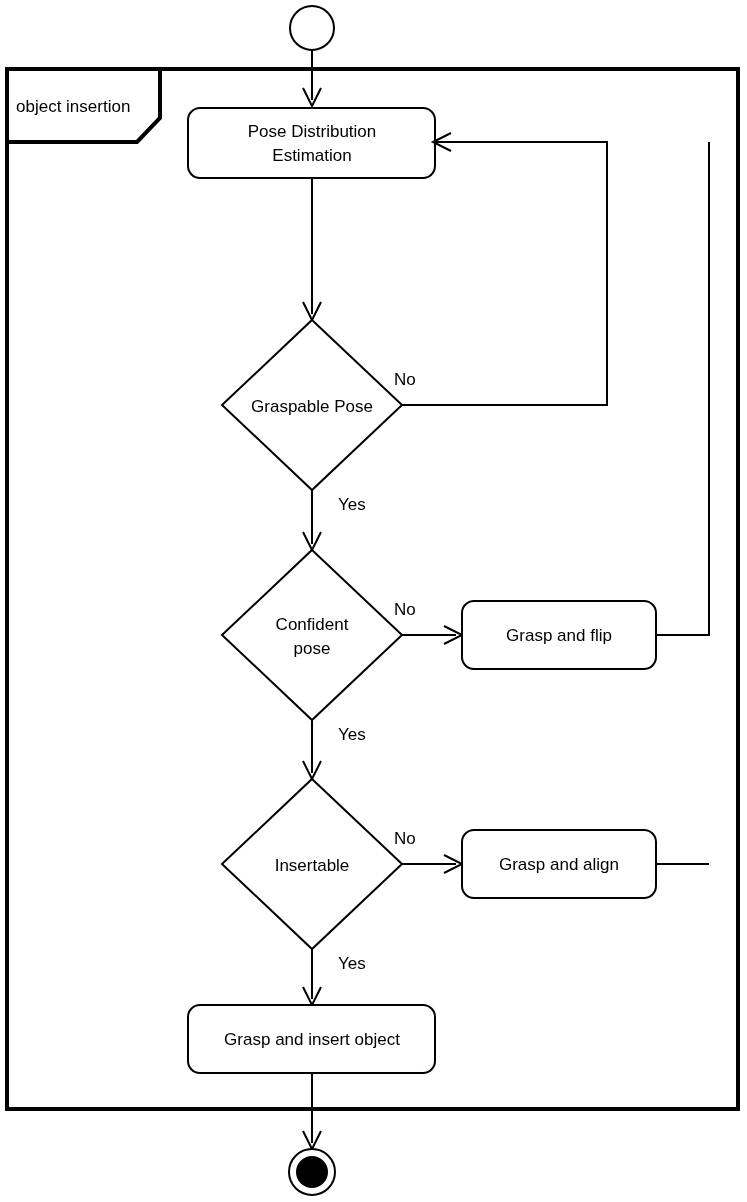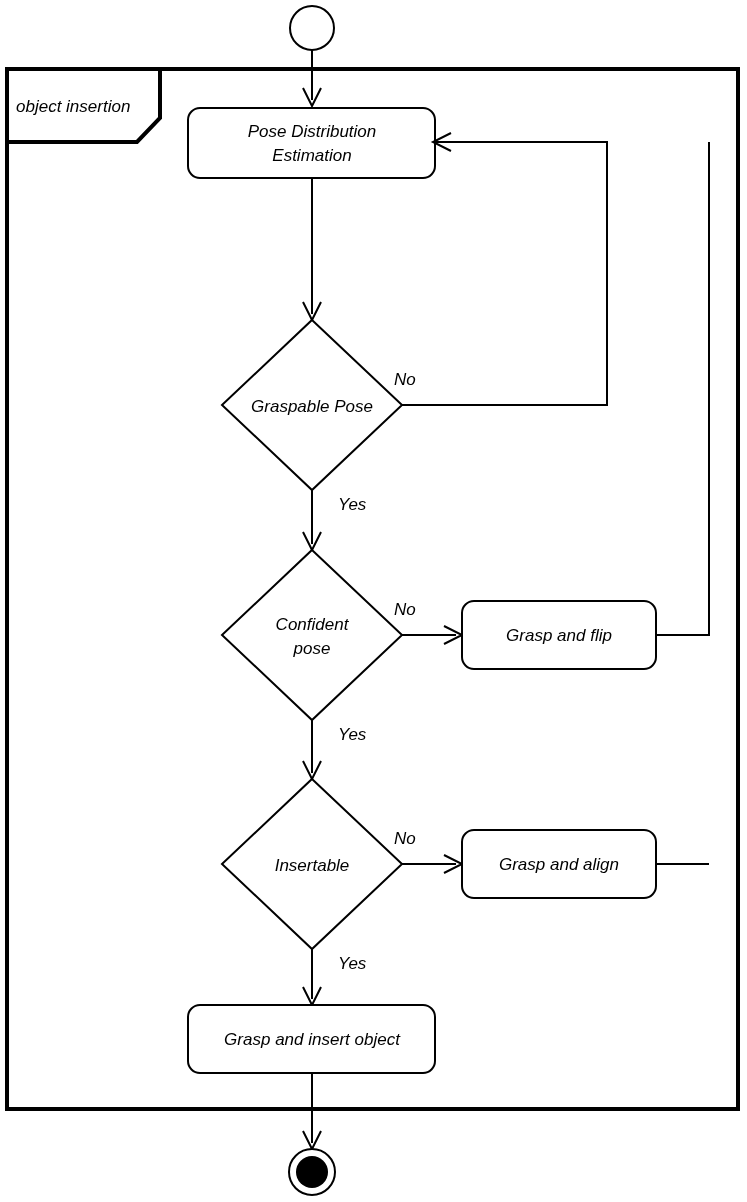--- a/index.html
+++ b/index.html
@@ -10,21 +10,20 @@
   body {
     width: 747px;
     height: 1202px;
     font-family: "Liberation Sans", sans-serif;
     overflow: hidden;
   }
   #diagram-root {
     position: relative;
     width: 747px;
     height: 892px;
-    font-style: italic;
   }
   svg.diagram {
     display: block;
     width: 747px;
     height: 1202px;
   }
   .shape-stroke {
     fill: #ffffff;
     stroke: #000000;
     stroke-width: 2;

